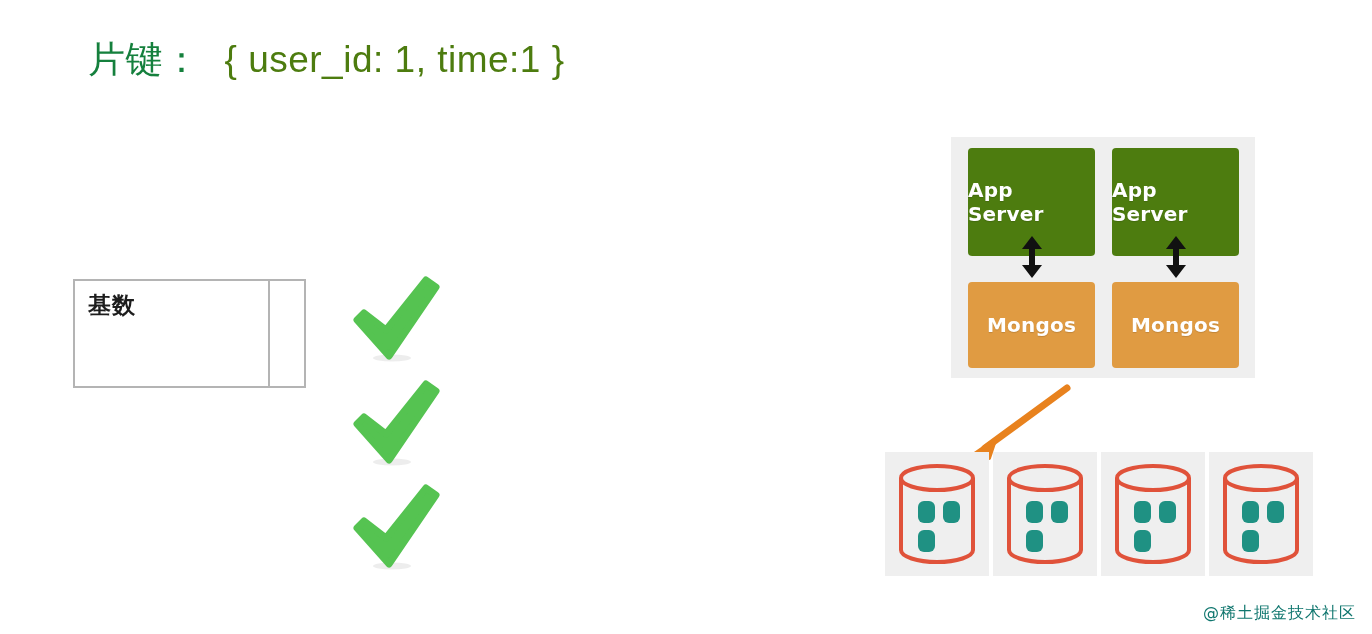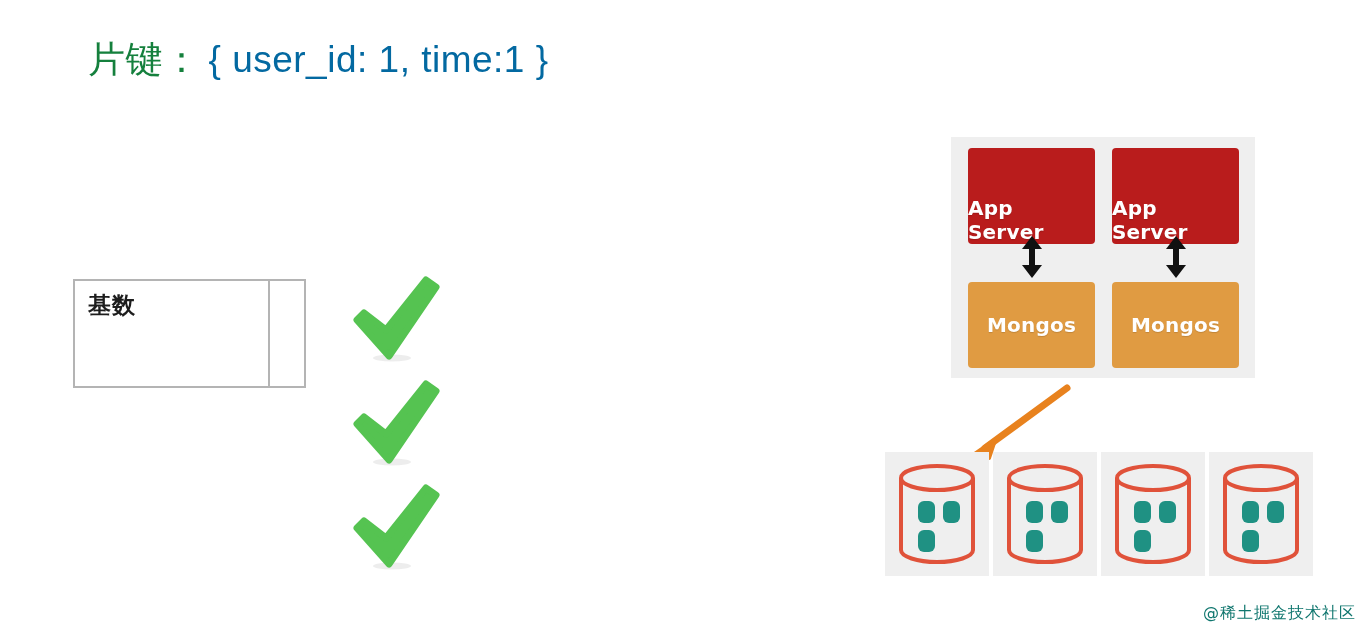--- a/index.html
+++ b/index.html
@@ -23,23 +23,23 @@
     font-size: 37px;
     line-height: 48px;
     white-space: nowrap;
     letter-spacing: 0.5px;
   }
   #slide-title .t-label {
     color: #15803d;
     font-weight: 400;
   }
   #slide-title .t-value {
-    color: #0369a1;
+    color: #4d7c0f;
     font-weight: 400;
-    margin-left: 8px;
+    margin-left: 24px;
   }
 
   
   #criteria-table {
     position: absolute;
     left: 73px;
     top: 279px;
     width: 214px;
     border-collapse: collapse;
     table-layout: fixed;
@@ -110,23 +110,22 @@
     align-items: center;
     justify-content: center;
     font-size: 20px;
     font-weight: bold;
     letter-spacing: 0.2px;
     font-family: "DejaVu Sans", "Liberation Sans", sans-serif;
     text-shadow: 0 1px 1px rgba(0,0,0,0.14);
   }
   .node-box.app {
     top: 0;
-    height: 96px;
-    background: #b91c1c;
-    align-items: flex-end;
+    height: 108px;
+    background: #4d7c0f;
   }
   .node-box.mongos {
     top: 134px;
     height: 86px;
     background: #e09b42;
     align-items: center;
   }
   .node-box.mongos span { }
 
   .link-arrow {

